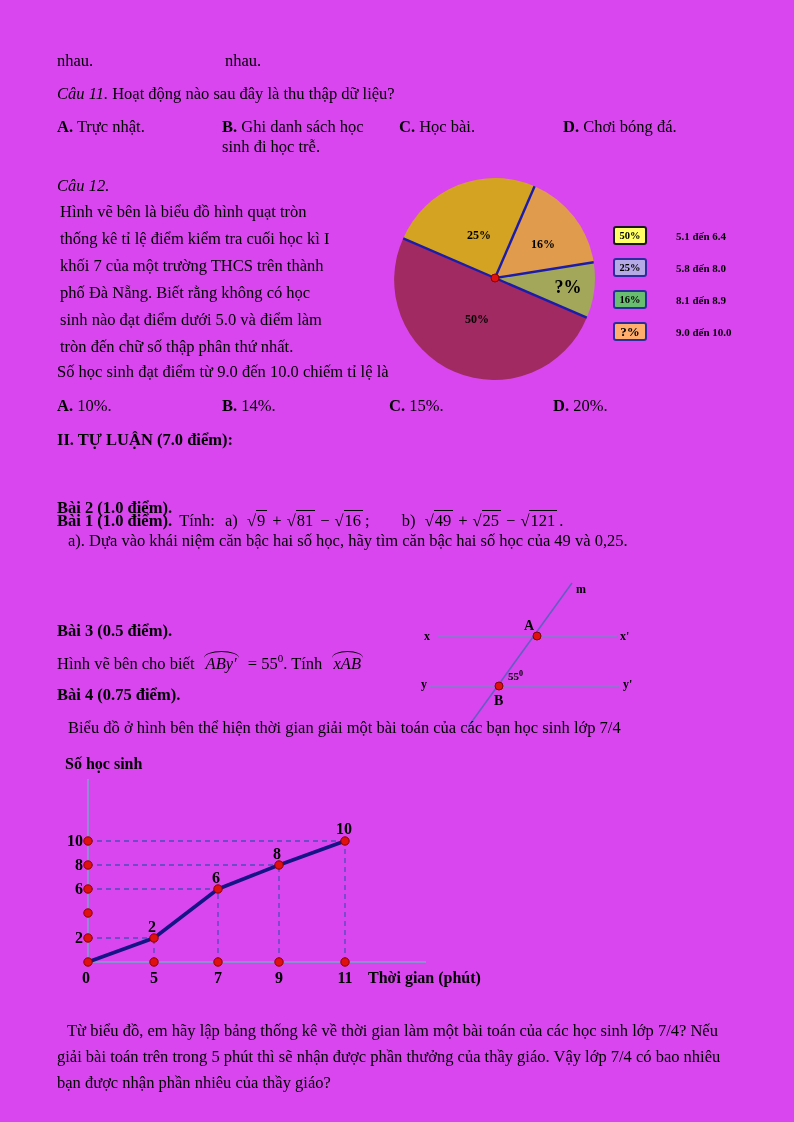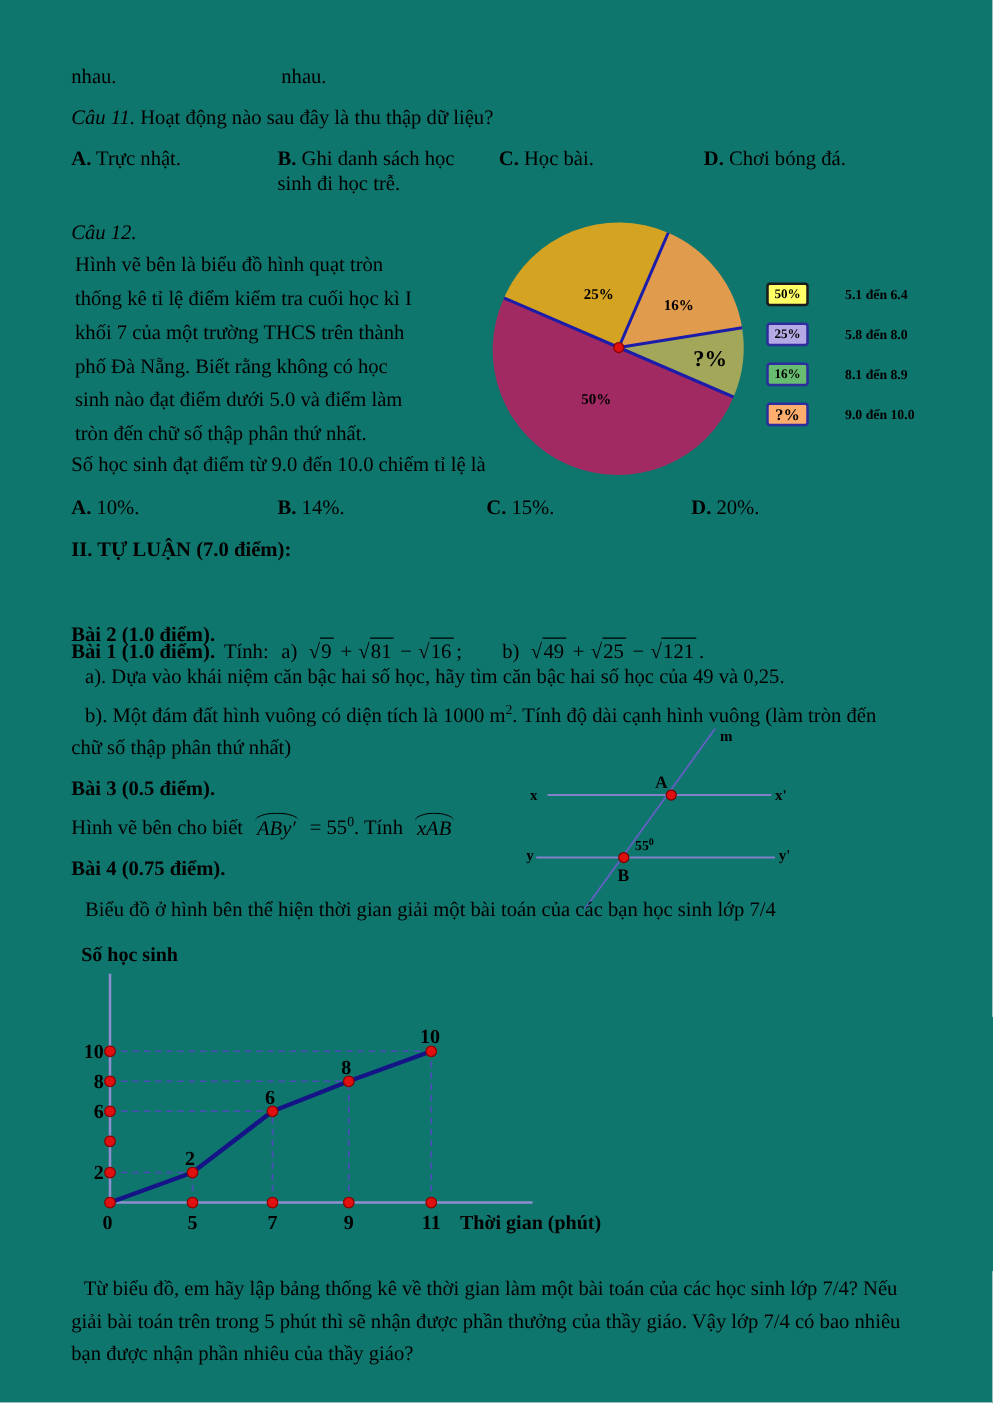--- a/index.html
+++ b/index.html
@@ -1,16 +1,16 @@
 <!DOCTYPE html>
 <html><head>
 <meta charset="utf-8">
 <style>
   html,body{margin:0;padding:0;background:#fff;}
-  .page{position:relative;width:794px;height:1122px;background:#0f766e;
+  .page{position:relative;width:794px;height:1122px;background:#d946ef;
         font-family:"Liberation Serif",serif;font-size:16.5px;color:#000;overflow:hidden;}
   .abs{position:absolute;}
   .bold{font-weight:bold;}
   .it{font-style:italic;}
   .opts{display:flex;}
   .optcol1{width:165px;}
   .optcol2{width:167px;}
   .optcol3{width:164px;}
   .optcol4{flex:1;}
   .opt-key{font-weight:bold;}
@@ -140,24 +140,20 @@
     <span class="bold">Bài 1 (1.0 điểm).</span>
     <span class="mop">Tính:</span>
     <span class="mop">a)</span>
     <span class="sqrt">√<span class="rad">9</span></span><span class="mop">+</span><span class="sqrt">√<span class="rad">81</span></span><span class="mop">−</span><span class="sqrt">√<span class="rad">16</span></span><span>;</span>
     <span class="mop" style="margin-left:28px;">b)</span>
     <span class="sqrt">√<span class="rad">49</span></span><span class="mop">+</span><span class="sqrt">√<span class="rad">25</span></span><span class="mop">−</span><span class="sqrt">√<span class="rad">121</span></span><span>.</span>
   </div>
 
   <div class="abs bold" style="left:57px;top:498px;">Bài 2 (1.0 điểm).</div>
   <div class="abs" style="left:68px;top:531px;">a). Dựa vào khái niệm căn bậc hai số học, hãy tìm căn bậc hai số học của 49 và 0,25.</div>
-  <div class="abs" style="left:57px;top:562px;width:695px;">
-    <div style="padding-left:11px;"><span>b). Một đám đất hình vuông có diện tích là 1000 m</span><sup>2</sup><span>. Tính độ dài cạnh hình vuông (làm tròn đến</span></div>
-    <div style="line-height:30px;">chữ số thập phân thứ nhất)</div>
-  </div>
 
   <div class="abs bold" style="left:57px;top:621px;">Bài 3 (0.5 điểm).</div>
   <div class="abs" style="left:57px;top:652px;">
     <span>Hình vẽ bên cho biết</span>
     <span class="arc">ABy′</span>
     <span>= 55</span><sup>0</sup><span>. Tính</span>
     <span class="arc">xAB</span>
   </div>
 
   <div class="abs bold" style="left:57px;top:685px;">Bài 4 (0.75 điểm).</div>

